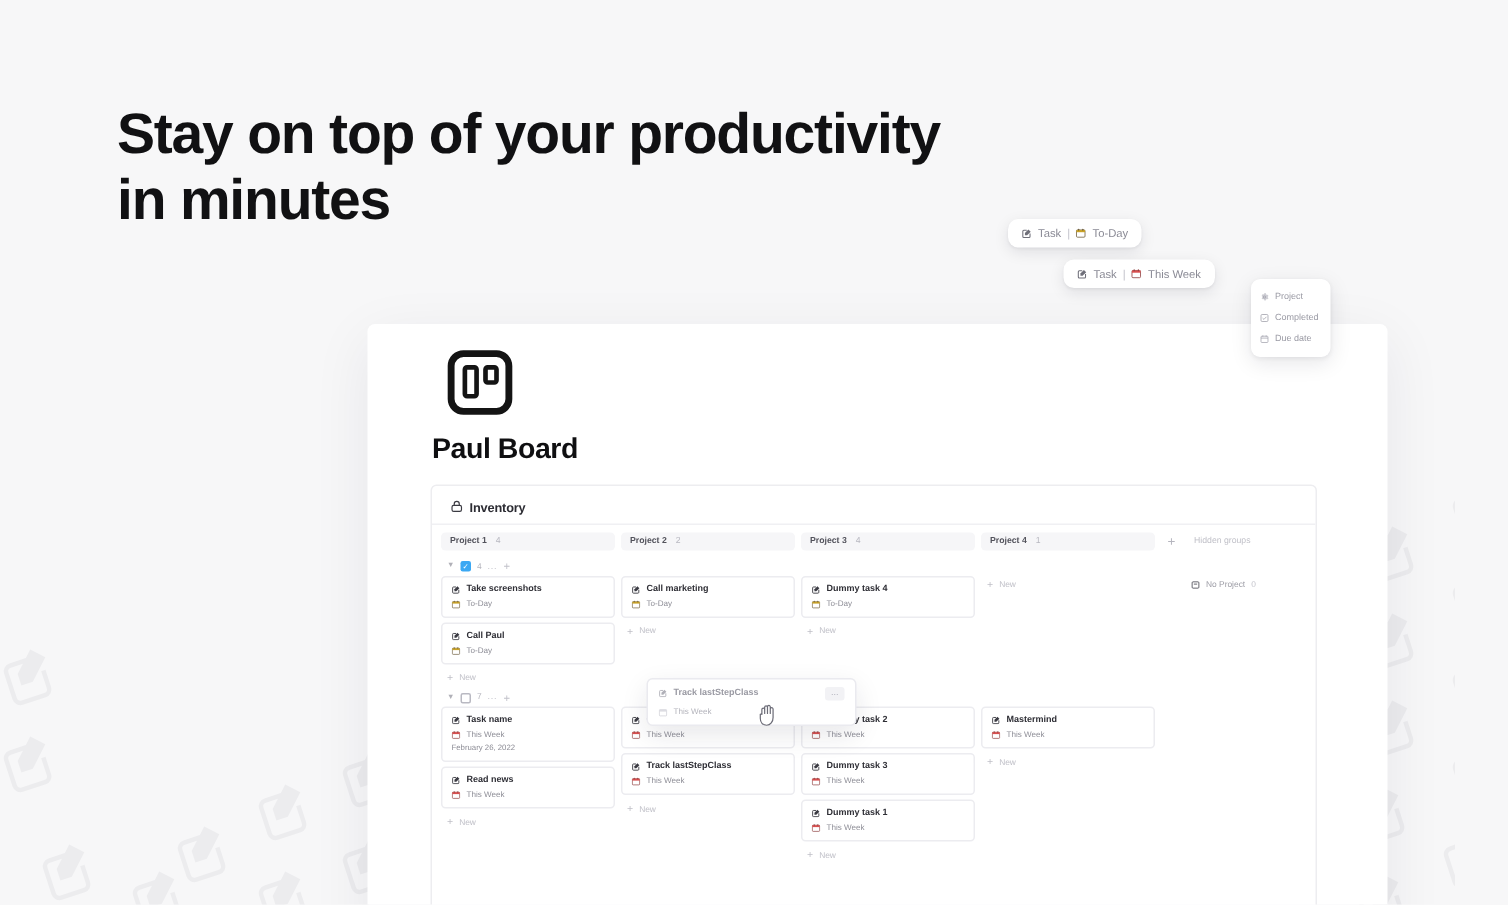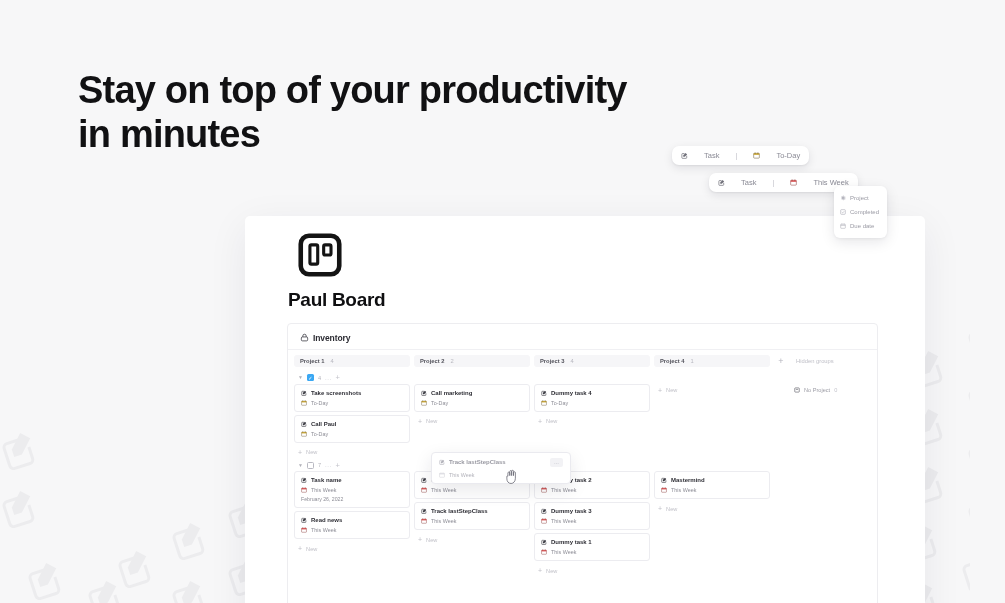--- a/index.html
+++ b/index.html
@@ -31,21 +31,21 @@
     font-weight: 700;
     letter-spacing: -0.8px;
     color: #111113;
   }
 
   
   .chip {
     position: absolute;
     display: flex;
     align-items: center;
-    gap: 16px;
+    gap: 4px;
     background: #ffffff;
     border-radius: 7px;
     padding: 5px 9px;
     box-shadow: 0 3px 10px rgba(20,20,40,0.10), 0 1px 2px rgba(20,20,40,0.06);
     font-size: 7.5px;
     color: #8a8a95;
     white-space: nowrap;
   }
   .chip .chip-sep { color: #c2c2cb; }
   .chip .chip-when { color: #8a8a95; }

